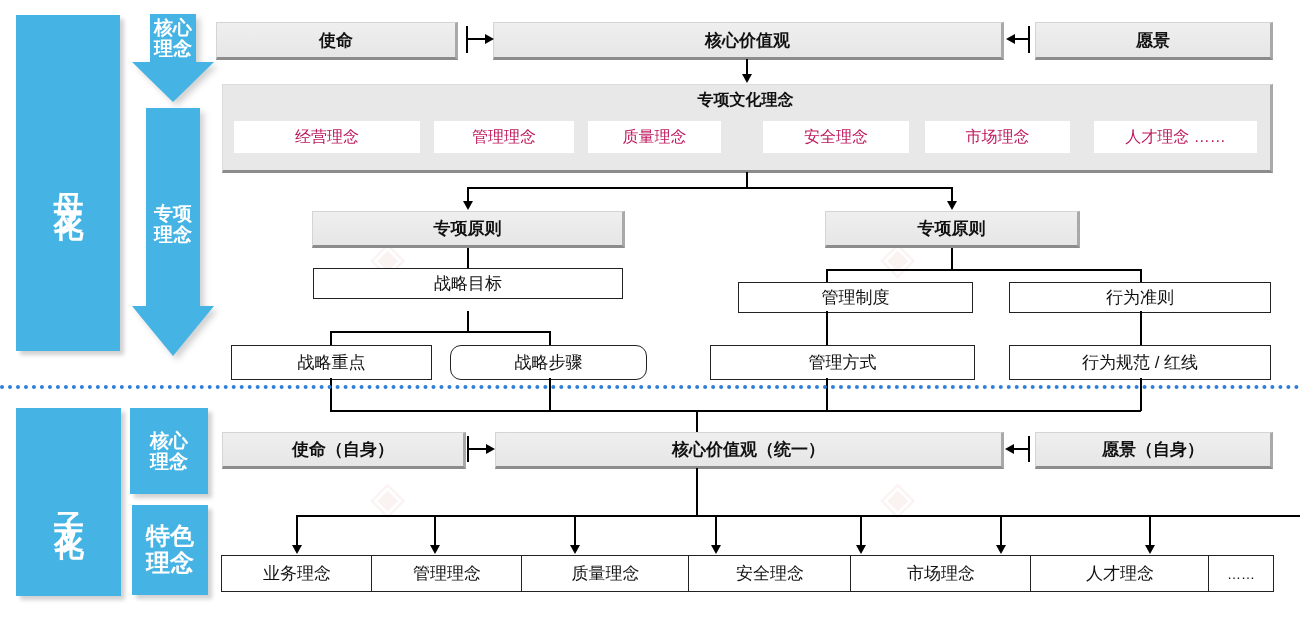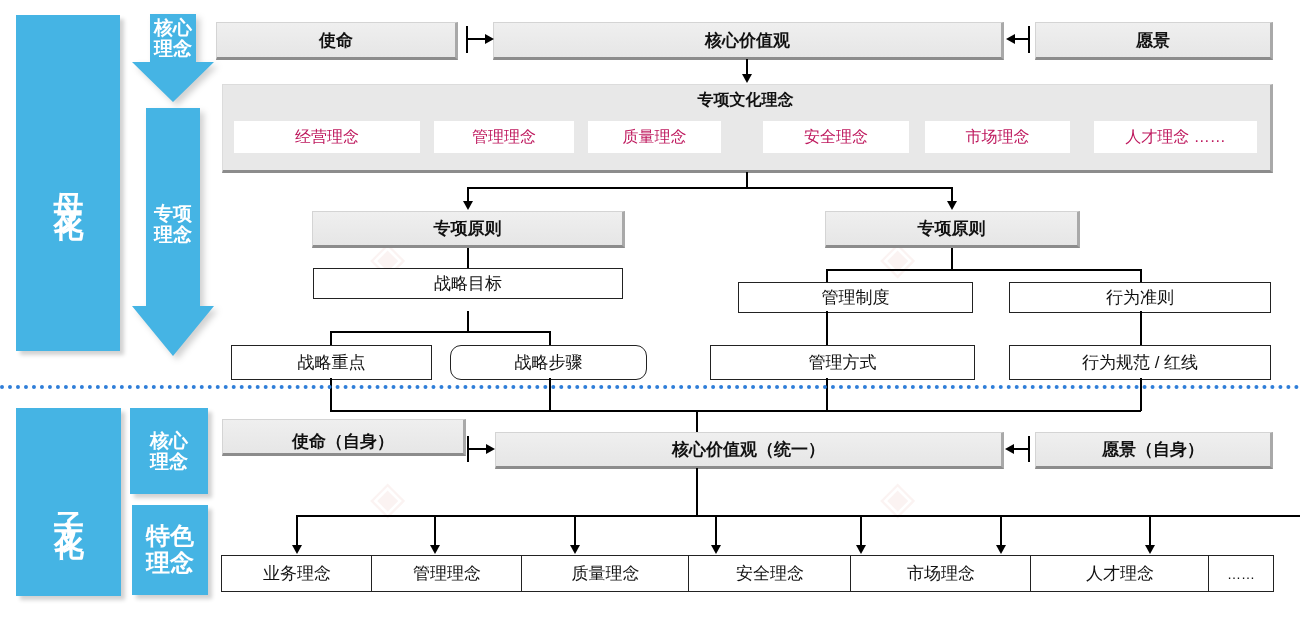--- a/index.html
+++ b/index.html
@@ -205,21 +205,21 @@
   <div class="blue" style="left:130px;top:408px;width:78px;height:86px;font-size:19px;flex-direction:column;line-height:1.12;">
     <span>核心</span>
     <span>理念</span>
   </div>
 
   <div class="blue" style="left:132px;top:505px;width:76px;height:90px;font-size:24px;flex-direction:column;line-height:1.12;">
     <span>特色</span>
     <span>理念</span>
   </div>
 
-  <div class="gbox" style="left:222px;top:419px;width:240px;height:33px;align-items:flex-end;">
+  <div class="gbox" style="left:222px;top:432px;width:240px;height:33px;">
     <span>使命（自身）</span>
   </div>
   <div class="gbox" style="left:495px;top:432px;width:505px;height:33px;">
     <span>核心价值观（统一）</span>
   </div>
   <div class="gbox" style="left:1035px;top:432px;width:234px;height:33px;">
     <span>愿景（自身）</span>
   </div>
 
   <div class="ln vl" style="left:467px;top:436px;height:26px;"></div>

